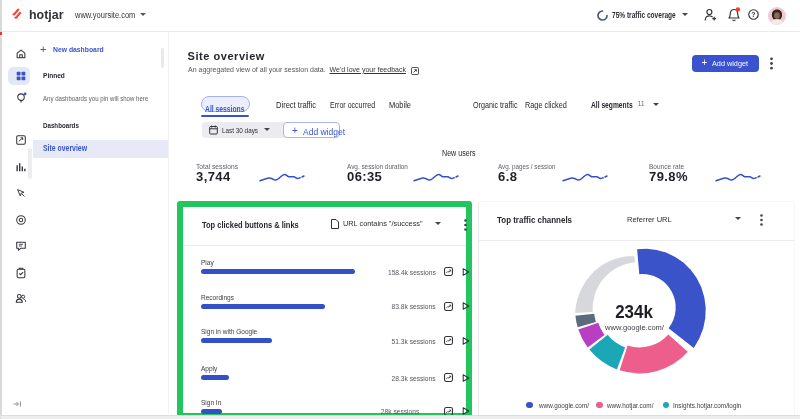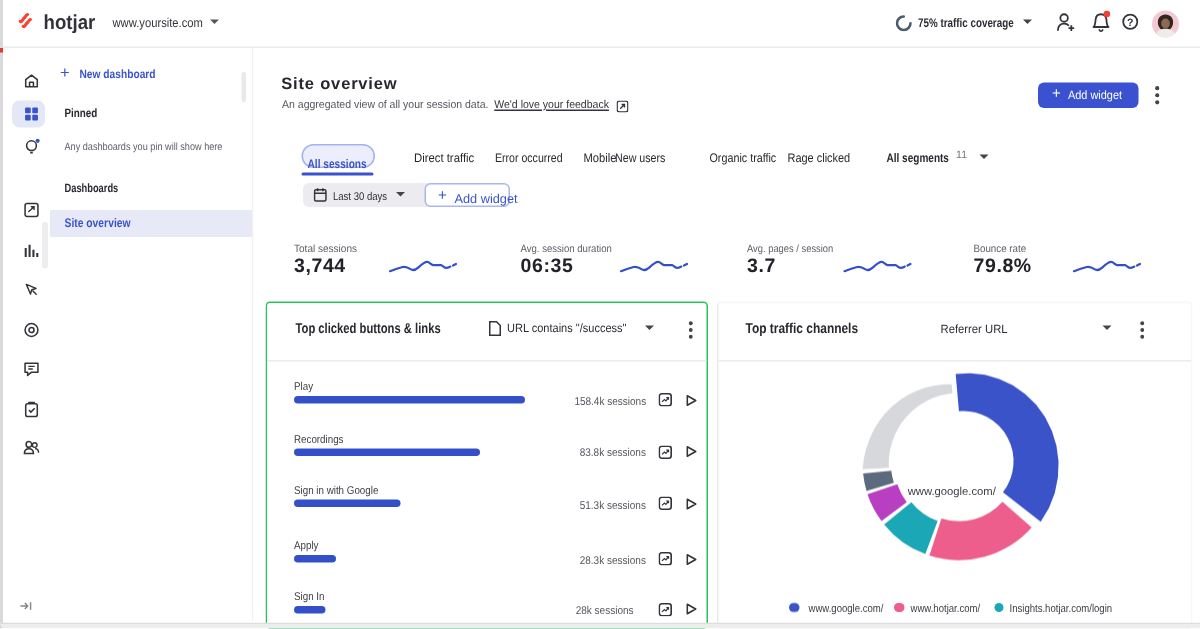--- a/index.html
+++ b/index.html
@@ -30,21 +30,21 @@
   border:1px solid #a3b1ef; background:#eceffb; border-radius:8.5px; }
 #underline { position:absolute; left:31.6px; top:83px; width:48.2px; height:2px; background:#3a53cb; border-radius:1px;}
 .tab { position:absolute; top:67.5px; font-size:8.3px; color:#27272e; }
 #daterange { position:absolute; left:33px; top:90px; width:92px; height:15.5px; background:#ececf0;
   border-radius:4px; }
 #addfilter { position:absolute; left:114px; top:90px; width:57px; height:15.5px; background:#fff;
   border:1px solid #a9b6ef; border-radius:4px; }
 .mlabel { position:absolute; top:131px; font-size:7px; color:#5d5e66; }
 .mvalue { position:absolute; top:137px; font-size:13px; font-weight:bold; color:#222229; letter-spacing:0.4px; }
 .spark { position:absolute; top:137px; }
-#card1 { position:absolute; left:8px; top:169px; width:295px; height:218px; border:1px solid #22c55e; border-radius:3px;}
+#card1 { position:absolute; left:8px; top:169px; width:295px; height:218px; border:6px solid #22c55e; border-radius:3px;}
 #card2 { position:absolute; left:309px; top:169px; width:317px; height:218px; border:1px solid #f7f7f9; border-left:1px solid #ebebed; border-radius:3px;}
 .cardh { position:absolute; font-size:9.5px; font-weight:bold; color:#27272e; }
 .carddiv { position:absolute; left:0; right:0; top:37.7px; height:1px; background:#ebebed; }
 .blabel { position:absolute; left:17.5px; font-size:7.5px; color:#3c3d44; }
 .bbar { position:absolute; left:17.5px; height:5.2px; background:#3450c8; border-radius:2.6px; }
 .bsess { position:absolute; font-size:7.5px; color:#55565e; }
 #bottombar { position:absolute; left:0px; top:415px; width:800px; height:4px; background:#ededee; border-top:1px solid #dddde1; border-bottom-left-radius:7px;}
 </style>
 </head>
 <body>
@@ -171,21 +171,21 @@
       <circle cx="1.5" cy="6.5" r="1.4" fill="#43444c"></circle>
       <circle cx="1.5" cy="11.2" r="1.4" fill="#43444c"></circle>
     </svg>
 
   <div id="allsess"></div>
   <div class="abs" style="left:36px; top:72px; font-size:8.3px; font-weight:bold; color:#3a53cb;text-align:center;"><span class="sx" style="transform:scaleX(0.815);">All sessions</span></div>
   <div id="underline"></div>
   <span class="tab" style="left:106.6px;"><span class="sx" style="transform:scaleX(0.91);">Direct traffic</span></span>
   <span class="tab" style="left:160.6px;"><span class="sx" style="transform:scaleX(0.85);">Error occurred</span></span>
   <span class="tab" style="left:220.2px;"><span class="sx" style="transform:scaleX(0.9);">Mobile</span></span>
-  <span class="tab" style="left:241px;"><span class="sx" style="transform:scaleX(0.857);">New users</span></span>
+  <span class="tab" style="left:273px;margin-top:48px;"><span class="sx" style="transform:scaleX(0.857);">New users</span></span>
   <span class="tab" style="left:304.1px;"><span class="sx" style="transform:scaleX(0.864);">Organic traffic</span></span>
   <span class="tab" style="left:356px;"><span class="sx" style="transform:scaleX(0.88);">Rage clicked</span></span>
   <span class="tab" style="left:422px; font-weight:bold;"><span class="sx" style="transform:scaleX(0.806);">All segments</span></span>
   <span class="tab" style="left:468.4px; top:67.5px; font-size:7px; color:#72737b;">11</span>
   <div class="abs" style="left:484px; top:70.5px;">
       <span class="caret"></span>
     </div>
 
   <div id="daterange">
     <svg class="abs" style="left:7px; top:3px;" width="9" height="10" viewBox="0 0 9 10">
@@ -201,21 +201,21 @@
     <span class="abs" style="left:8px; top:1.5px; font-size:10px; color:#3a53cb;">+</span>
     <span class="abs" style="left:19px; top:3.5px; font-size:8.5px; color:#3a53cb;"><span class="sx" style="transform:scaleX(1);">Add widget</span></span>
   </div>
 
   <span class="mlabel" style="left:27px;"><span class="sx" style="transform:scaleX(0.955);">Total sessions</span></span>
   <span class="mlabel" style="left:178px;"><span class="sx" style="transform:scaleX(0.912);">Avg. session duration</span></span>
   <span class="mlabel" style="left:329px;"><span class="sx" style="transform:scaleX(0.892);">Avg. pages / session</span></span>
   <span class="mlabel" style="left:480px;"><span class="sx" style="transform:scaleX(0.93);">Bounce rate</span></span>
   <span class="mvalue" style="left:27px;">3,744</span>
   <span class="mvalue" style="left:178px;">06:35</span>
-  <span class="mvalue" style="left:329px;">3.7</span>
+  <span class="mvalue" style="left:329px;">6.8</span>
   <span class="mvalue" style="left:480px;">79.8%</span>
   <svg class="spark" style="left:89px;" width="50" height="15" viewBox="0 0 50 15">
       <path d="M2 11.8 C5 10.6 8 9.6 10.5 9 C12.5 8.6 14 9.3 16 10.6 C17.5 11.5 19 11 21 9.2 C23 7.4 25 5.6 26.7 5.6 C28.2 5.6 29 7 30.5 7.7 L36 7.7 C37.5 8.3 38.2 9.6 39.5 9.6 C40.8 9.6 41.5 9 42.2 8.7" fill="none" stroke="#3450c8" stroke-width="1.5" stroke-linejoin="round" stroke-linecap="round"></path>
       <path d="M44 8 L47 6.5" stroke="#3450c8" stroke-width="1.5" stroke-dasharray="2.2 1.5" stroke-linecap="round"></path>
     </svg>
   <svg class="spark" style="left:243px;" width="50" height="15" viewBox="0 0 50 15">
       <path d="M2 11.8 C5 10.6 8 9.6 10.5 9 C12.5 8.6 14 9.3 16 10.6 C17.5 11.5 19 11 21 9.2 C23 7.4 25 5.6 26.7 5.6 C28.2 5.6 29 7 30.5 7.7 L36 7.7 C37.5 8.3 38.2 9.6 39.5 9.6 C40.8 9.6 41.5 9 42.2 8.7" fill="none" stroke="#3450c8" stroke-width="1.5" stroke-linejoin="round" stroke-linecap="round"></path>
       <path d="M44 8 L47 6.5" stroke="#3450c8" stroke-width="1.5" stroke-dasharray="2.2 1.5" stroke-linecap="round"></path>
     </svg>
   <svg class="spark" style="left:392px;" width="50" height="15" viewBox="0 0 50 15">
@@ -279,21 +279,21 @@
     <div class="bsess" style="left:193px; top:166.5px; width:60px; text-align:right;"><span class="sx" style="transform:scaleX(0.89); transform-origin:100% 50%;">28.3k sessions</span></div>
     <svg style="position:absolute; left:260.6px; top:166px;" width="9" height="9" viewBox="0 0 10 10">
         <rect x="0.6" y="0.6" width="8.8" height="8.8" rx="1.8" fill="none" stroke="#33343a" stroke-width="1.2"></rect>
         <path d="M2.6 6.6 L4.4 4.8 L5.5 5.8 L7.3 3.6 M5.8 3.4 L7.4 3.4 L7.4 5" fill="none" stroke="#33343a" stroke-width="0.9"></path>
       </svg>
     <svg style="position:absolute; left:278.5px; top:165.5px;" width="8" height="10" viewBox="0 0 10 11">
         <path d="M1.5 1.5 L8.5 5.5 L1.5 9.5 Z" fill="none" stroke="#33343a" stroke-width="1.3" stroke-linejoin="round"></path>
       </svg>
     <div class="blabel" style="top:190.5px;"><span class="sx" style="transform:scaleX(0.87);">Sign In</span></div>
     <div class="bbar" style="top:201.8px; width:21px;"></div>
-    <div class="bsess" style="left:193px; top:200.0px; width:60px; text-align:center;"><span class="sx" style="transform:scaleX(0.89); transform-origin:100% 50%;">28k sessions</span></div>
+    <div class="bsess" style="left:193px; top:200.0px; width:60px; text-align:left;"><span class="sx" style="transform:scaleX(0.89); transform-origin:100% 50%;">28k sessions</span></div>
     <svg style="position:absolute; left:260.6px; top:199.5px;" width="9" height="9" viewBox="0 0 10 10">
         <rect x="0.6" y="0.6" width="8.8" height="8.8" rx="1.8" fill="none" stroke="#33343a" stroke-width="1.2"></rect>
         <path d="M2.6 6.6 L4.4 4.8 L5.5 5.8 L7.3 3.6 M5.8 3.4 L7.4 3.4 L7.4 5" fill="none" stroke="#33343a" stroke-width="0.9"></path>
       </svg>
     <svg style="position:absolute; left:278.5px; top:199.0px;" width="8" height="10" viewBox="0 0 10 11">
         <path d="M1.5 1.5 L8.5 5.5 L1.5 9.5 Z" fill="none" stroke="#33343a" stroke-width="1.3" stroke-linejoin="round"></path>
       </svg>
   </div>
 
   <div id="card2">
@@ -313,20 +313,21 @@
   <svg class="abs" style="left:396px; top:209px;" width="160" height="160" viewBox="565 241 725 401" preserveAspectRatio="none">
   </svg>
   <svg class="abs" style="left:396px; top:209px;" width="160" height="160" viewBox="565 241 160 160">
     <path d="M637.1 249.3 L646.8 248.8 L656.6 249.9 L666.1 252.6 L675.2 256.9 L683.4 262.6 L690.7 269.7 L696.7 278.0 L701.3 287.3 L704.3 297.2 L705.7 307.6 L705.3 318.2 L703.2 328.6 L699.3 338.6 L693.8 347.9 L668.6 328.2 A33.5 33.5 0 0 0 639.3 274.2 Z" fill="#3a53c9"></path>
     <path d="M687.8 351.7 A64.5 64.5 0 0 1 619.6 370.3 L627.6 345.6 A38.5 38.5 0 0 0 668.3 334.5 Z" fill="#ee5e8d"></path>
     <path d="M616.9 369.4 A64.5 64.5 0 0 1 589.4 349.6 L607.6 334.8 A41 41 0 0 0 625.1 347.4 Z" fill="#1ca7b7"></path>
     <path d="M587.7 347.4 A64.5 64.5 0 0 1 578.3 329.5 L598.2 322.8 A43.5 43.5 0 0 0 604.5 334.9 Z" fill="#b83fc2"></path>
     <path d="M577.7 327.3 A64.5 64.5 0 0 1 575.4 315.7 L594.2 313.8 A45.5 45.5 0 0 0 595.9 321.9 Z" fill="#5c6a7d"></path>
     <path d="M575.1 312.9 L575.9 305.9 L577.4 299.1 L579.7 292.6 L582.6 286.4 L586.1 280.7 L590.2 275.5 L594.8 270.8 L599.8 266.8 L605.2 263.3 L610.8 260.6 L616.6 258.5 L622.5 257.1 L628.5 256.3 L634.4 256.2 L635.0 262.2 A47 47 0 0 0 592.6 311.9 Z" fill="#d6d8dc"></path>
   </svg>
+  <div class="abs" style="left:410.5px; top:270px; width:110px; text-align:center; font-size:18px; font-weight:bold; color:#1e1e24;"><span class="sx" style="transform:scaleX(0.94); transform-origin:50% 50%;">234k</span></div>
   <div class="abs" style="left:410.5px; top:290.5px; width:110px; text-align:center; font-size:7.5px; color:#3c3d44;"><span class="sx" style="transform:scaleX(1); transform-origin:50% 50%;">www.google.com/</span></div>
 
   <div class="abs" style="left:357.3px; top:369.5px; width:6.5px; height:6.5px; border-radius:50%; background:#3a53c9;"></div>
   <span class="abs" style="left:370px; top:369px; font-size:7.5px; color:#3c3d44;"><span class="sx" style="transform:scaleX(0.85);">www.google.com/</span></span>
   <div class="abs" style="left:427.3px; top:369.5px; width:6.5px; height:6.5px; border-radius:50%; background:#ee5e8d;"></div>
   <span class="abs" style="left:437.5px; top:369px; font-size:7.5px; color:#3c3d44;"><span class="sx" style="transform:scaleX(0.85);">www.hotjar.com/</span></span>
   <div class="abs" style="left:493.8px; top:369.5px; width:6.5px; height:6.5px; border-radius:50%; background:#1ca7b7;"></div>
   <span class="abs" style="left:504px; top:369px; font-size:7.5px; color:#3c3d44;"><span class="sx" style="transform:scaleX(0.85);">Insights.hotjar.com/login</span></span>
 </div>
 <div id="bottombar"></div>

